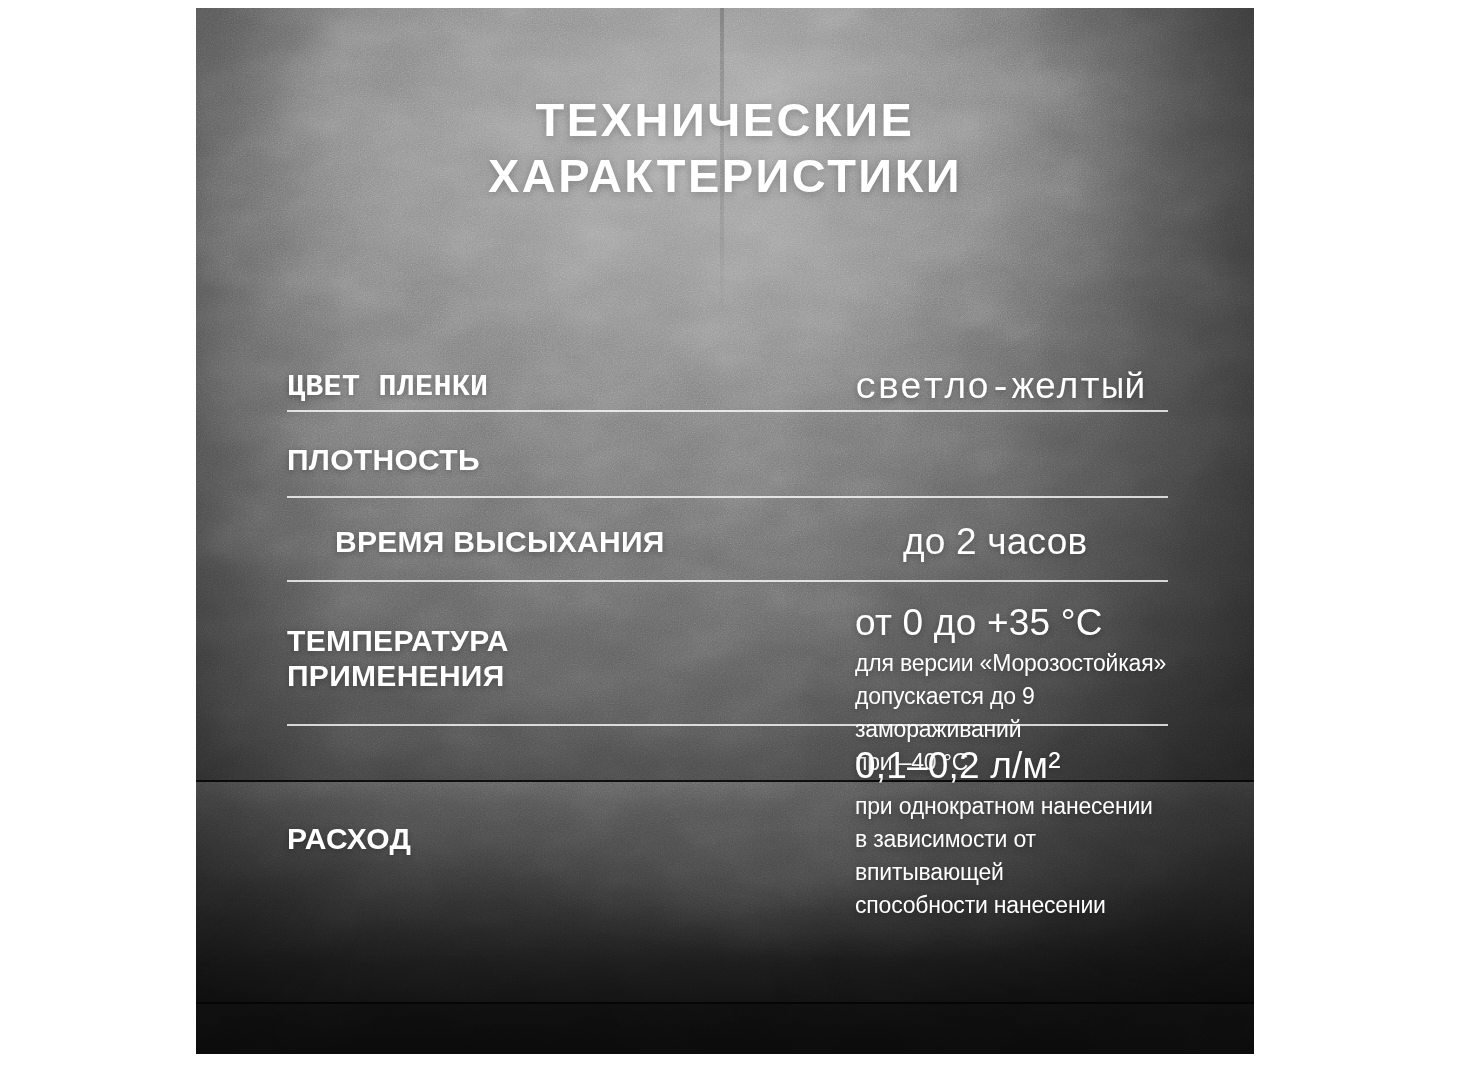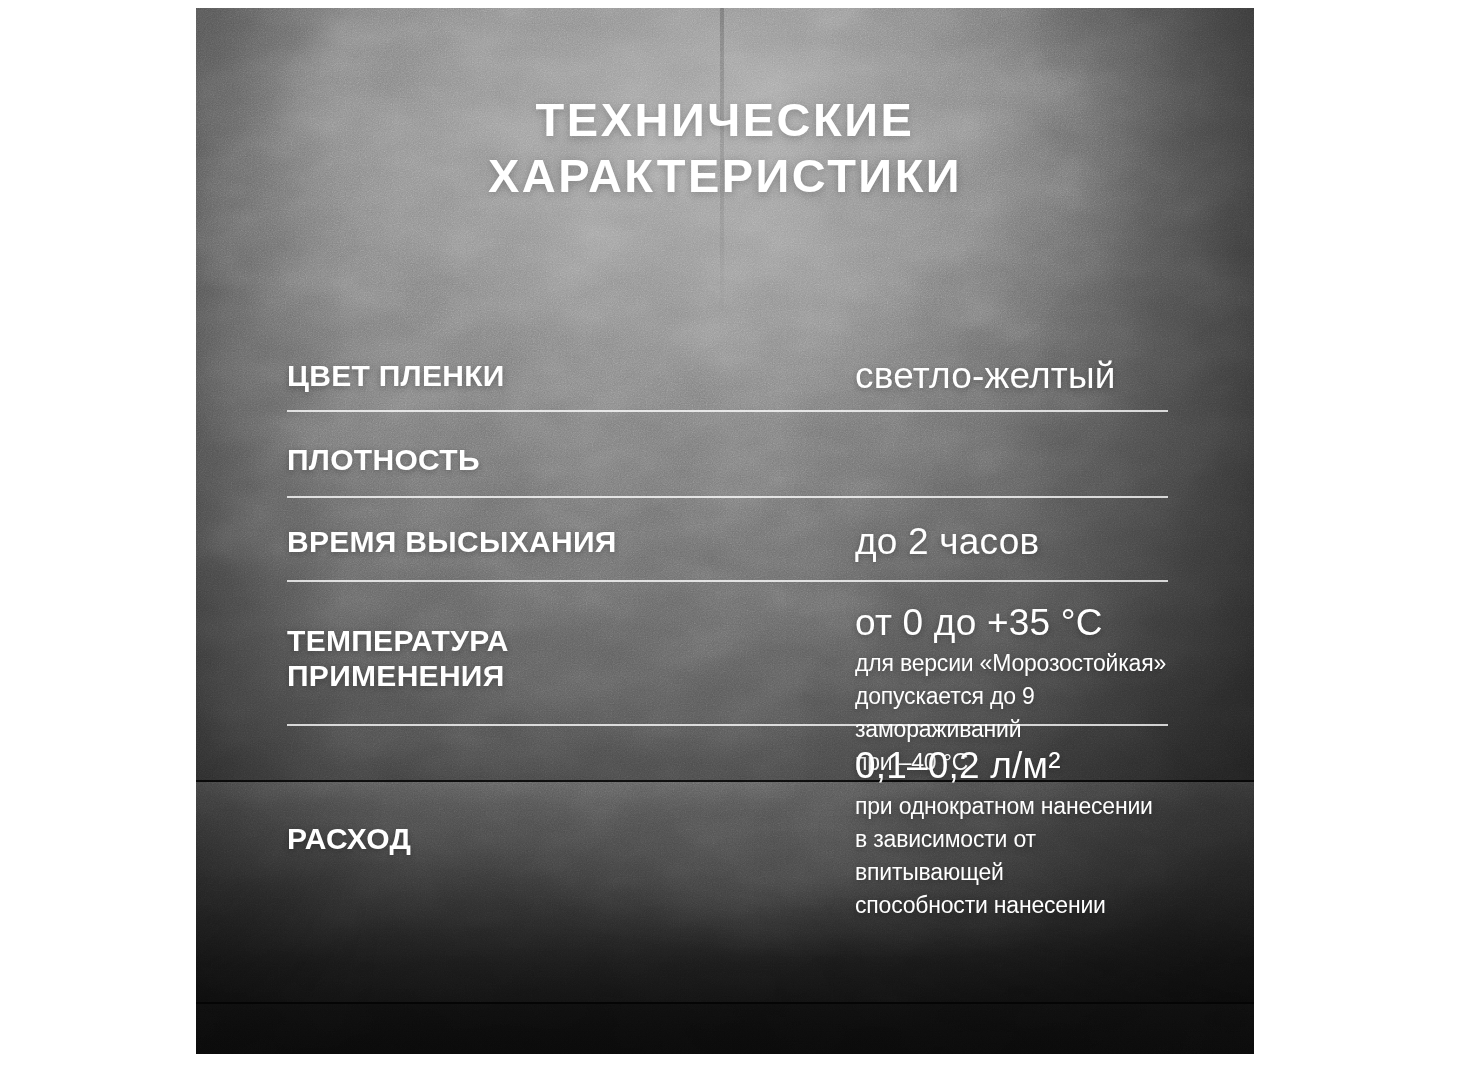--- a/index.html
+++ b/index.html
@@ -111,23 +111,23 @@
     color: #ffffff;
     font-size: 23px;
     line-height: 33px;
     letter-spacing: -0.2px;
     white-space: pre-line;
     text-shadow: 0 2px 6px rgba(0,0,0,0.3);
   }
   .note:empty { display: none; }
 
   
-  #row1 { top: 348px; } #row1 .label { padding-top: 2px; } #row1 .value { padding-top: 2px; }
+  #row1 { top: 360px; font-family: Liberation Mono, monospace; } #row1 .label { padding-top: 2px; } #row1 .value { padding-top: 2px; }
   #row2 { top: 430px; gap: 28px; } #row2 .label { padding-top: 4px; } #row2 .value { padding-top: 3px; }
-  #row3 { top: 512px; } #row3 .label { padding-top: 4px; } #row3 .value { padding-top: 4px; }
+  #row3 { top: 512px; margin-left: 48px; } #row3 .label { padding-top: 4px; } #row3 .value { padding-top: 4px; }
   #row4 { top: 594px; } #row4 .label { padding-top: 21px; } #row4 .value { padding-top: 3px; }
   #row5 { top: 738px; align-items: center; } #row5 .label { padding-top: 9px; }  #row5 .value { padding-top: 2px; }
 
   #sep1 { top: 402px; }
   #sep2 { top: 488px; }
   #sep3 { top: 572px; }
   #sep4 { top: 716px; }
 </style>
 </head>
 <body>

